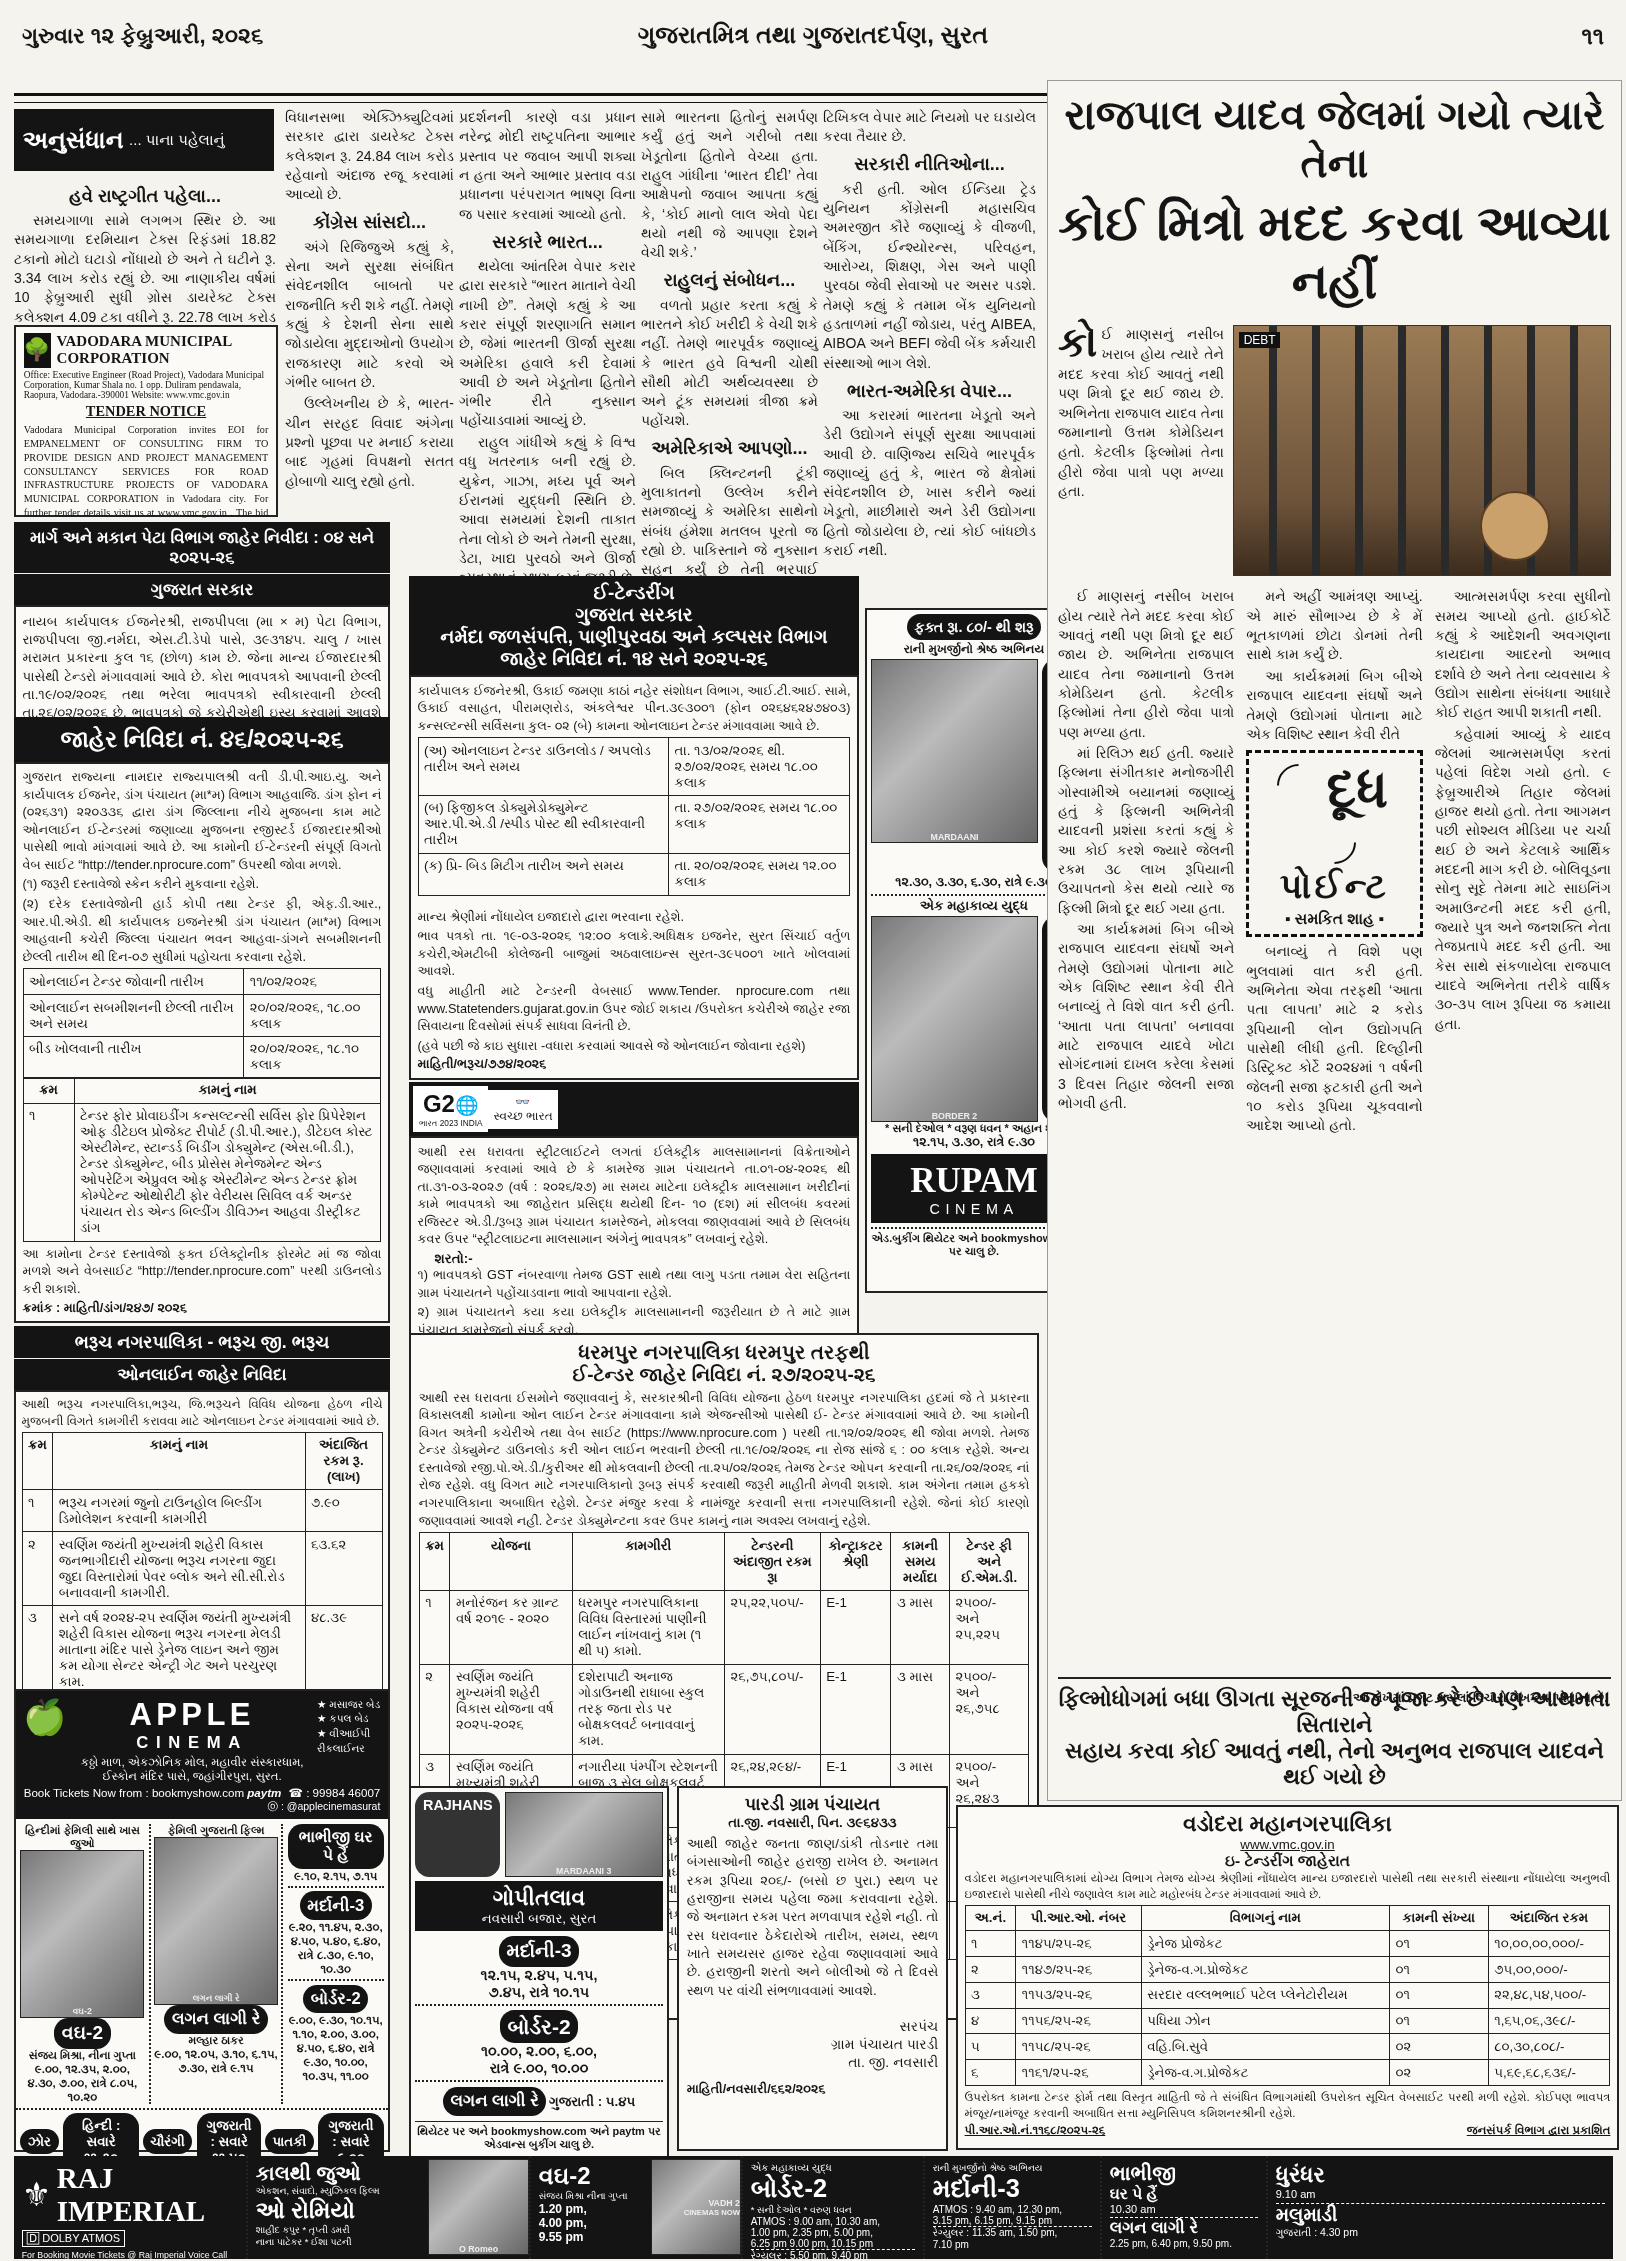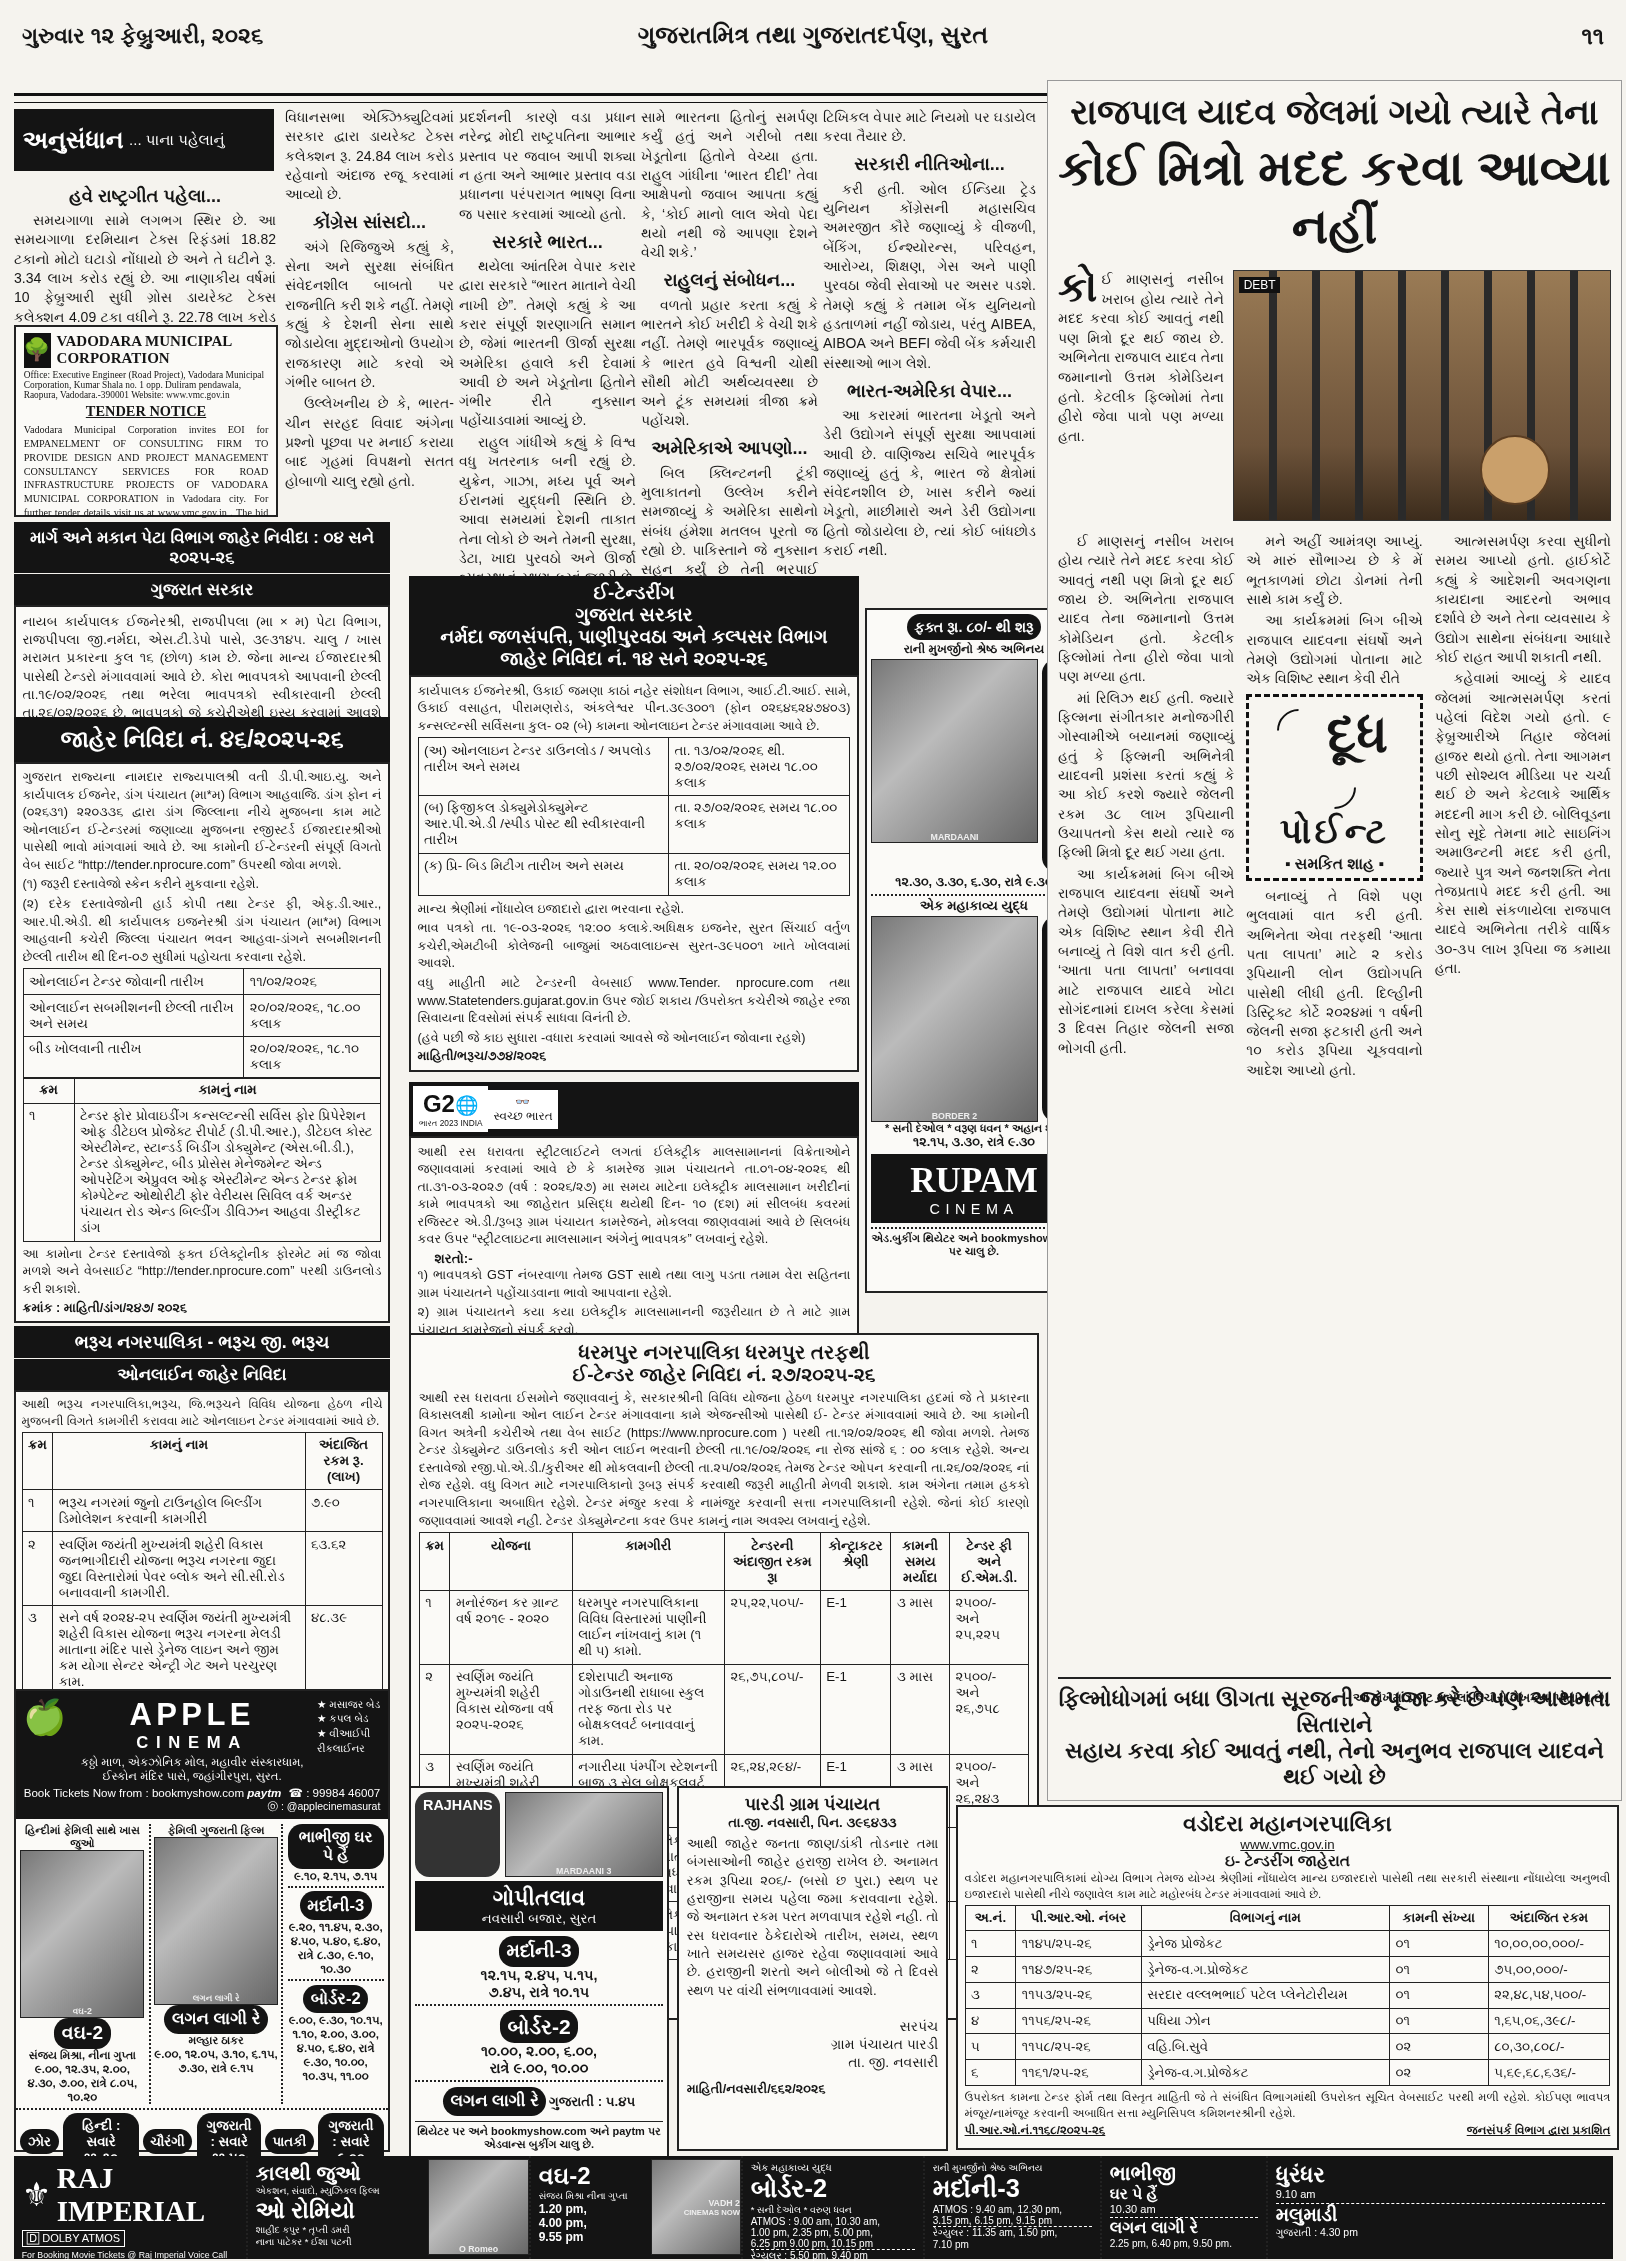--- a/index.html
+++ b/index.html
@@ -323,21 +323,21 @@
             <tr>
               <td>(બ) ફિજીકલ ડોક્યુમેડોક્યુમેન્ટ આર.પી.એ.ડી /સ્પીડ પોસ્ટ થી સ્વીકારવાની તારીખ</td>
               <td>તા. ૨૭/૦૨/૨૦૨૬ સમય ૧૮.૦૦ કલાક</td>
             </tr>
             <tr>
               <td>(ક) પ્રિ- બિડ મિટીગ તારીખ અને સમય</td>
               <td>તા. ૨૦/૦૨/૨૦૨૬ સમય ૧૨.૦૦ કલાક</td>
             </tr>
           </tbody>
       </table>
-      <div class="bp bp0" style="font-size:12.7px;margin-top:5px;">માન્ય શ્રેણીમાં નોંધાયેલ ઇજાદારો દ્વારા ભરવાના રહેશે.</div>
+      <div class="bp bp0" style="font-size:12.7px;margin-top:13px;">માન્ય શ્રેણીમાં નોંધાયેલ ઇજાદારો દ્વારા ભરવાના રહેશે.</div>
       <div class="bp bp0" style="font-size:12.7px;">ભાવ પત્રકો તા. ૧૯-૦૩-૨૦૨૬ ૧૨:૦૦ કલાકે.અધિક્ષક ઇજનેર, સુરત સિંચાઈ વર્તુળ કચેરી,એમટીબી કોલેજની બાજુમાં અઠવાલાઇન્સ સુરત-૩૯૫૦૦૧ ખાતે ખોલવામાં આવશે.</div>
       <div class="bp bp0" style="font-size:12.7px;">વધુ માહીતી માટે ટેન્ડરની વેબસાઈ www.Tender. nprocure.com તથા www.Statetenders.gujarat.gov.in ઉપર જોઈ શકાય /ઉપરોક્ત કચેરીએ જાહેર રજા સિવાયના દિવસોમાં સંપર્ક સાધવા વિનંતી છે.</div>
       <div class="bp bp0" style="font-size:12.7px;">(હવે પછી જે કાઇ સુધારા -વધારા કરવામાં આવસે જે ઓનલાઈન જોવાના રહશે)</div>
       <div style="font-size:12.7px;font-weight:bold;">માહિતી/ભરૂચ/૭૭૪/૨૦૨૬</div>
     </div>
   </div>
 
   <div class="blk" style="left:409px;top:1082px;width:450px;">
     <div class="inv" style="display:flex;align-items:center;padding:4.4px;">
       <div style="background:#fff;color:#111;padding:3.3px 5.5px;text-align:center;">
@@ -486,21 +486,21 @@
     <div class="cen" style="font-size:11px;font-weight:bold;">* સની દેઓલ * વરૂણ ધવન * અહાન શેટ્ટી</div>
     <div class="cen" style="font-size:12.7px;font-weight:bold;">૧૨.૧૫, ૩.૩૦, રાત્રે ૯.૩૦</div>
     <div class="inv cen" style="margin-top:4.4px;padding:6.6px;">
       <div style="font-size:35px;font-weight:bold;font-family:'Liberation Serif','DejaVu Serif',serif;">RUPAM</div>
       <div style="font-size:14.4px;letter-spacing:5.5px;">CINEMA</div>
     </div>
     <div class="cen" style="font-size:11px;font-weight:bold;border-top:2.2px dotted #222;margin-top:3.3px;padding-top:3.3px;">એડ.બુકીંગ થિયેટર અને bookmyshow.com પર ચાલુ છે.</div>
   </div>
 
   <div class="blk" style="left:1047px;top:80px;width:575px;height:1721px;border:1.7px solid #999;background:#f7f5f0;padding:10px;">
-    <div class="hdl" style="font-size:35px;">રાજપાલ યાદવ જેલમાં ગયો ત્યારે તેના</div>
+    <div class="hdl" style="font-size:41px;">રાજપાલ યાદવ જેલમાં ગયો ત્યારે તેના</div>
     <div class="hdl" style="font-size:49px;margin-top:7.7px;">કોઈ મિત્રો મદદ કરવા આવ્યા નહીં</div>
     <div style="display:flex;gap:8.8px;margin-top:14.4px;">
       <div style="width:166px;font-size:14px;line-height:1.4;text-align:justify;">
         <span style="font-size:41px;font-weight:bold;float:left;line-height:.85;margin-right:4.4px;">કો</span>
         <span>ઈ માણસનું નસીબ ખરાબ હોય ત્યારે તેને મદદ કરવા કોઈ આવતું નથી પણ મિત્રો દૂર થઈ જાય છે. અભિનેતા રાજપાલ યાદવ તેના જમાનાનો ઉત્તમ કોમેડિયન હતો. કેટલીક ફિલ્મોમાં તેના હીરો જેવા પાત્રો પણ મળ્યા હતા.</span>
       </div>
       <div class="jail" style="flex:1;height:249px;">
         <div class="face"></div>
         <div style="position:absolute;left:5.5px;top:5.5px;background:#111;color:#fff;font-size:12px;padding:1.1px 4.4px;">DEBT</div>
       </div>

